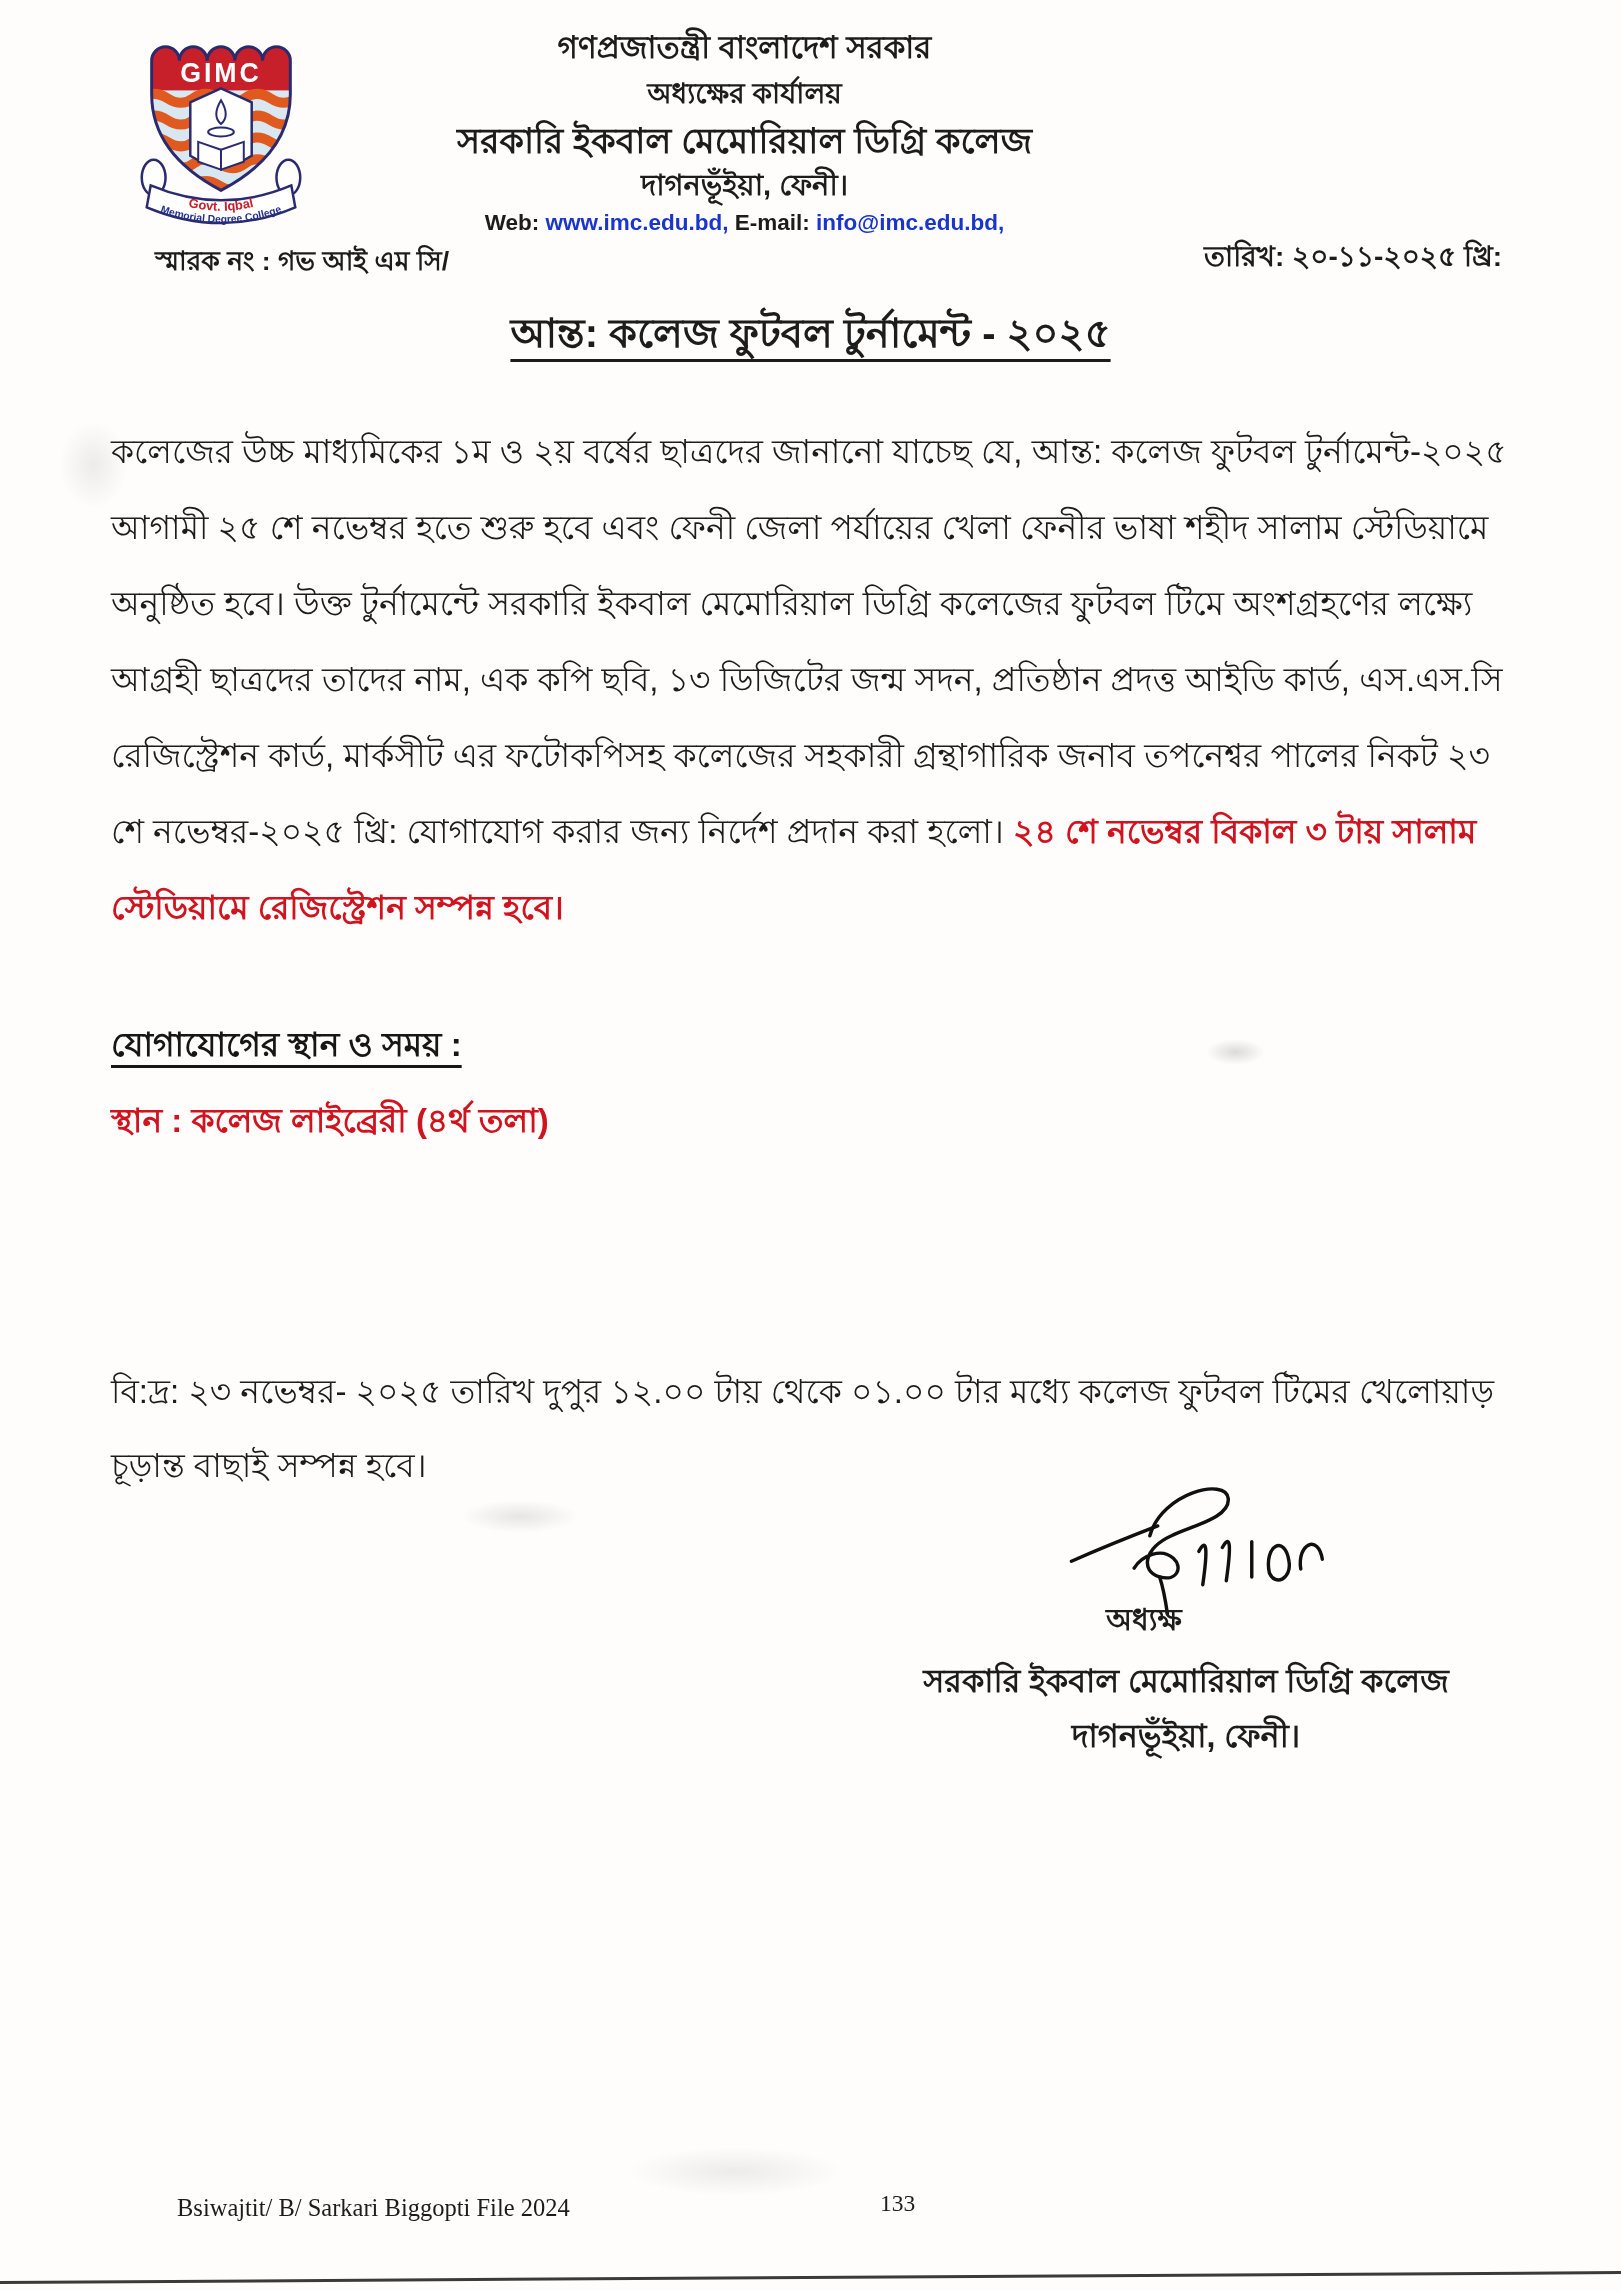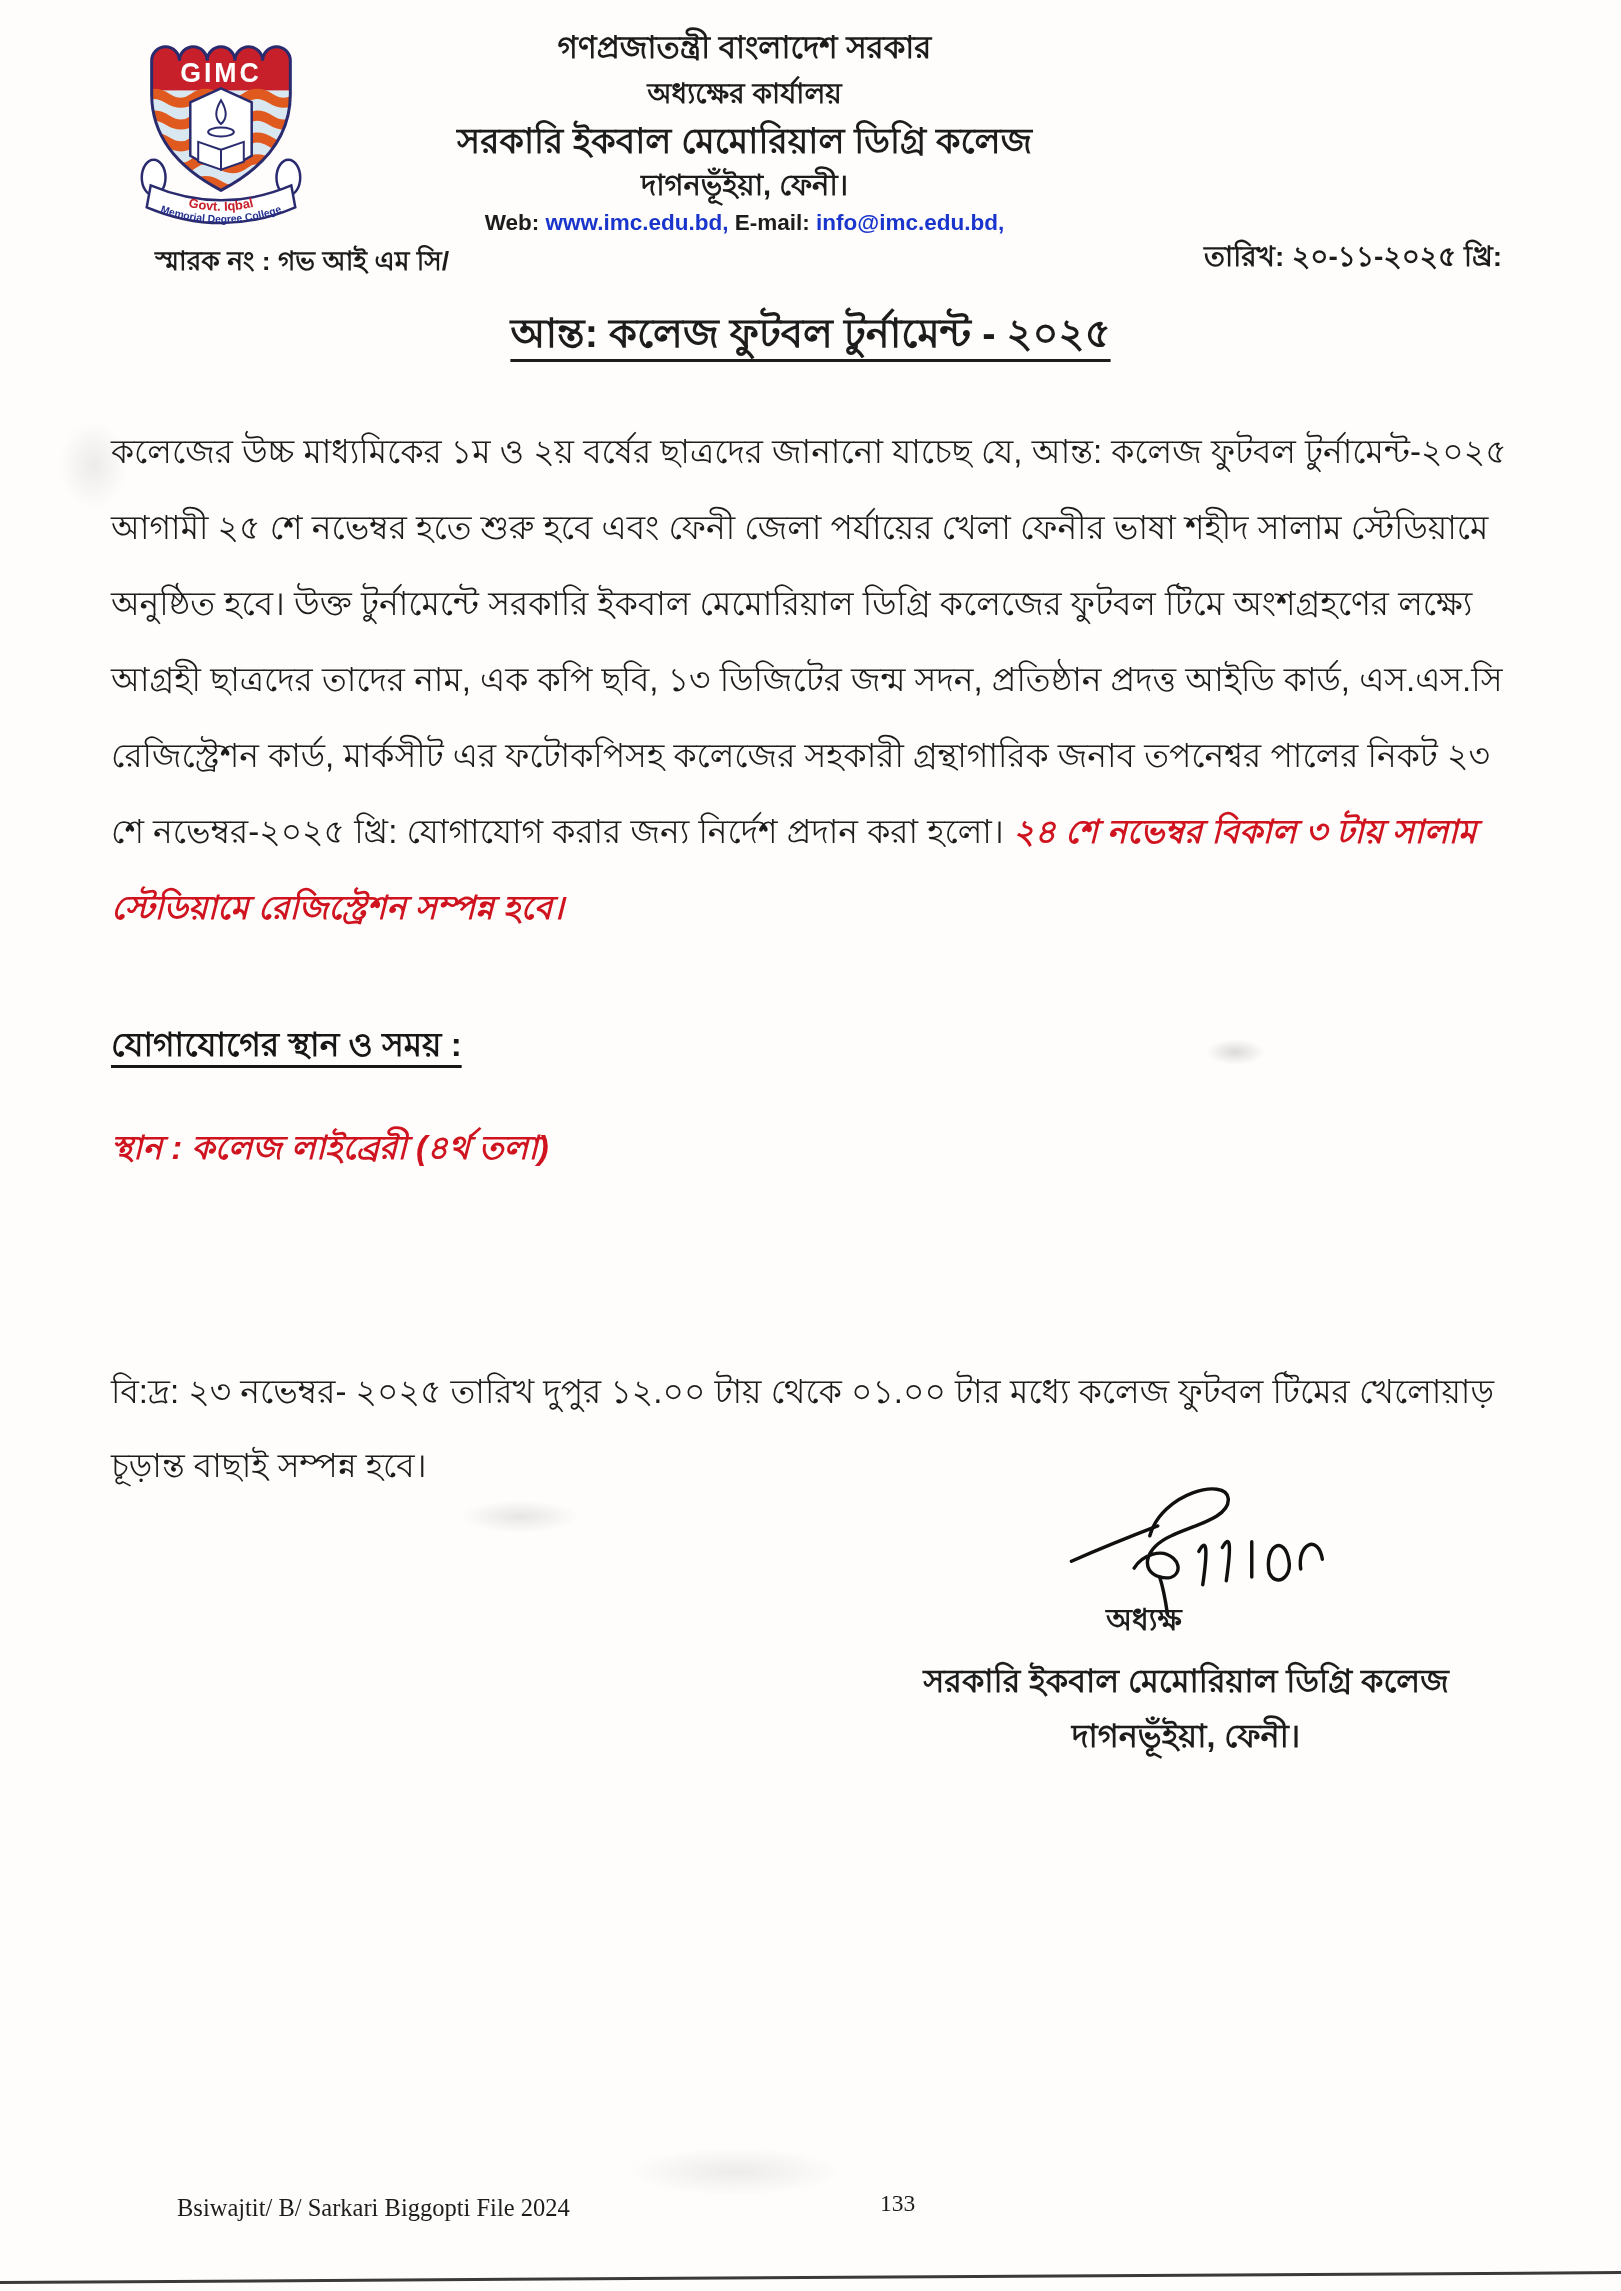--- a/index.html
+++ b/index.html
@@ -39,25 +39,25 @@
   .notice-title {
     position:absolute; left:0; top:302px; width:1621px; text-align:center;
     font-size:40px; font-weight:700;
   }
   .notice-title span {
     text-decoration:underline; text-decoration-thickness:2.9px; text-underline-offset:11.8px;
   }
 
   .body-par { position:absolute; left:111px; top:414px; width:1407px; font-size:33px; font-weight:500; }
   .body-line { height:76px; line-height:76px; white-space:nowrap; }
-  .red { color:#cf1420; font-weight:700;font-style:italic; }
+  .red { color:#cf1420; font-weight:700; }
 
   .contact { position:absolute; left:111px; top:1019px; font-size:33px; font-weight:700; }
   .contact-heading { text-decoration:underline; text-decoration-thickness:2.5px; text-underline-offset:8.8px; color:#161616; }
-  .contact-line { margin-top:47px; }
+  .contact-line { margin-top:20px; }
 
   .note { position:absolute; left:111px; top:1355px; width:1407px; font-size:33px; font-weight:500; }
   .note-line { height:74px; line-height:74px; white-space:nowrap; }
 
   .sig-scribble { position:absolute; left:1034px; top:1475px; width:314px; height:147px; }
   .sig-designation { position:absolute; left:1106px; top:1596px; font-size:30px; font-weight:600; }
   .sig-org { position:absolute; left:882px; top:1654px; width:608px; text-align:center; font-size:32px; font-weight:700; line-height:55px; }
 
   .footer-ref { position:absolute; left:169px; top:2194px; font-size:24.5px; font-family:"Liberation Serif","DejaVu Serif",serif;margin-left:8px; }
   .page-number { position:absolute; left:880px; top:2190px; font-size:23.5px; font-family:"Liberation Serif","DejaVu Serif",serif; }

